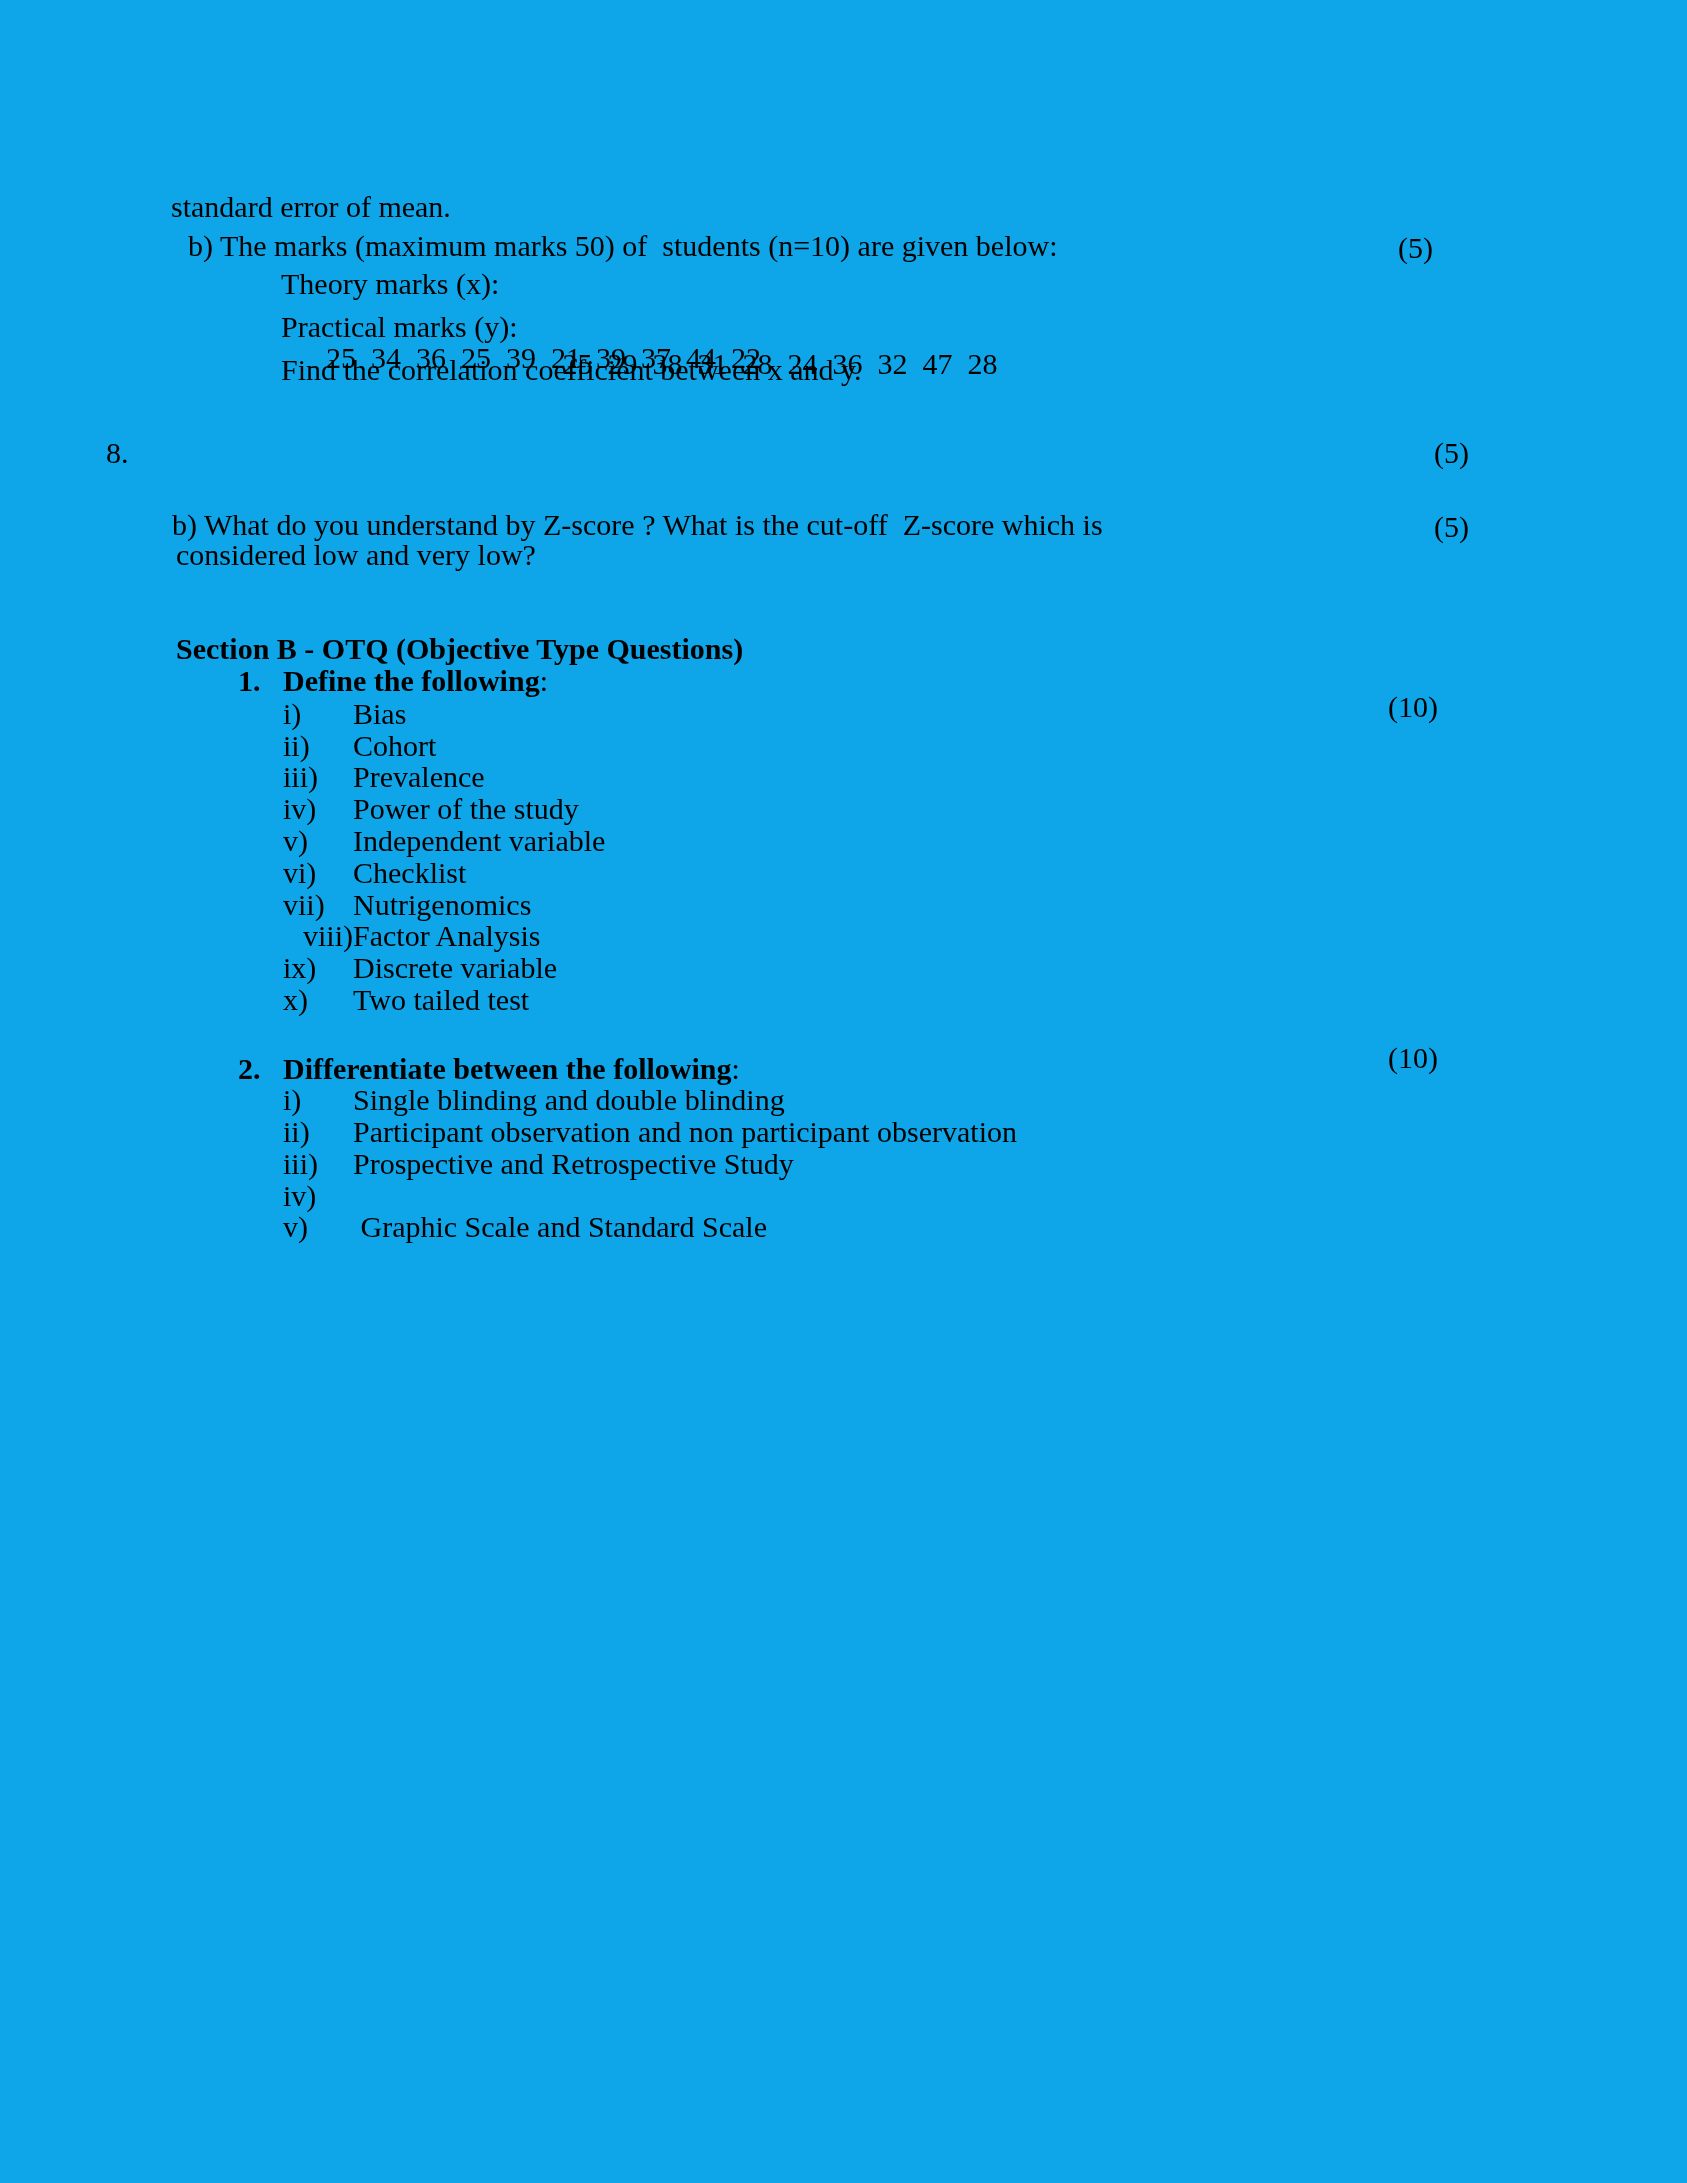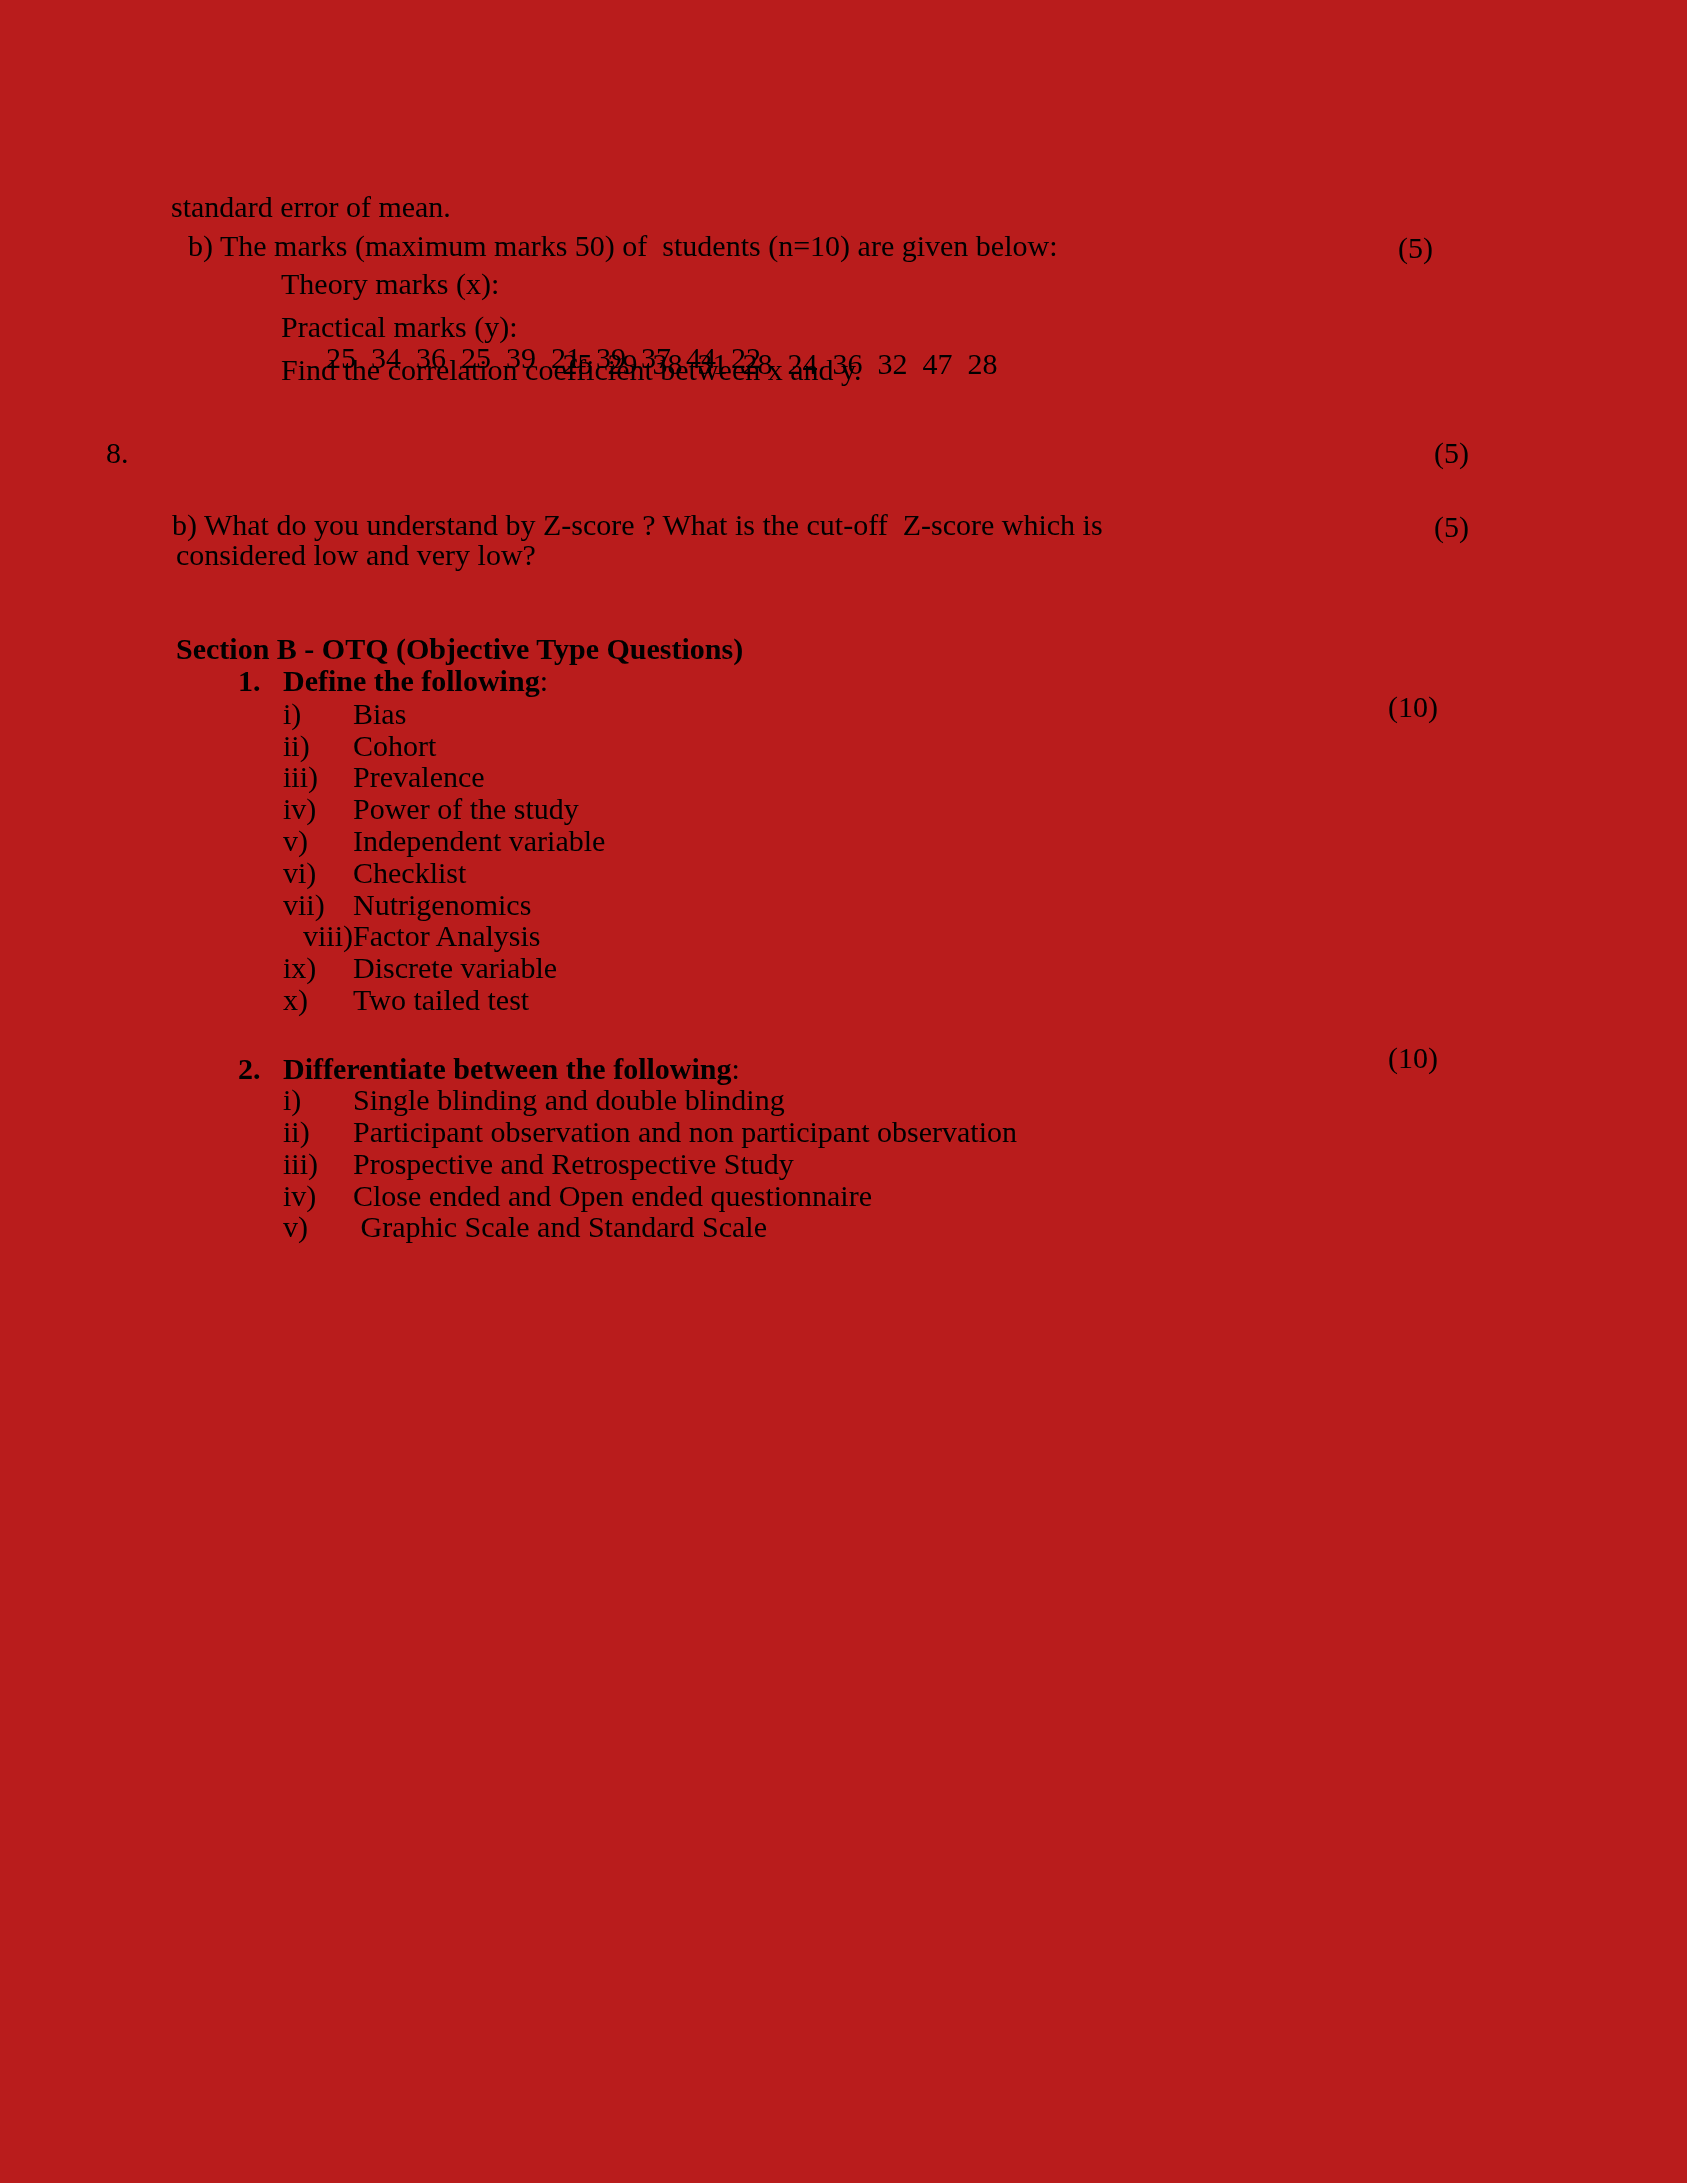--- a/index.html
+++ b/index.html
@@ -8,21 +8,21 @@
     background: #ffffff;
   }
   body {
     font-family: "Liberation Serif", "DejaVu Serif", serif;
     color: #000000;
   }
   #page {
     position: relative;
     width: 1687px;
     height: 2183px;
-    background: #b91c1c;
+    background: #0ea5e9;
     overflow: hidden;
   }
   
   .ln {
     position: absolute;
     white-space: pre;
     font-size: 30px;
     line-height: 37px;
     letter-spacing: 0px;
   }
@@ -160,21 +160,20 @@
   <div class="row" style="left:283px; top:1116px;">
     <span class="rn">ii)</span>
     <span class="tx">Participant observation and non participant observation</span>
   </div>
   <div class="row" style="left:283px; top:1148px;">
     <span class="rn">iii)</span>
     <span class="tx">Prospective and Retrospective Study</span>
   </div>
   <div class="row" style="left:283px; top:1180px;">
     <span class="rn">iv)</span>
-    <span class="tx">Close ended and Open ended questionnaire</span>
   </div>
   <div class="row" style="left:283px; top:1211px;">
     <span class="rn">v)</span>
     <span class="tx"> Graphic Scale and Standard Scale</span>
   </div>
 
 </div>
 
 
 </body></html>

